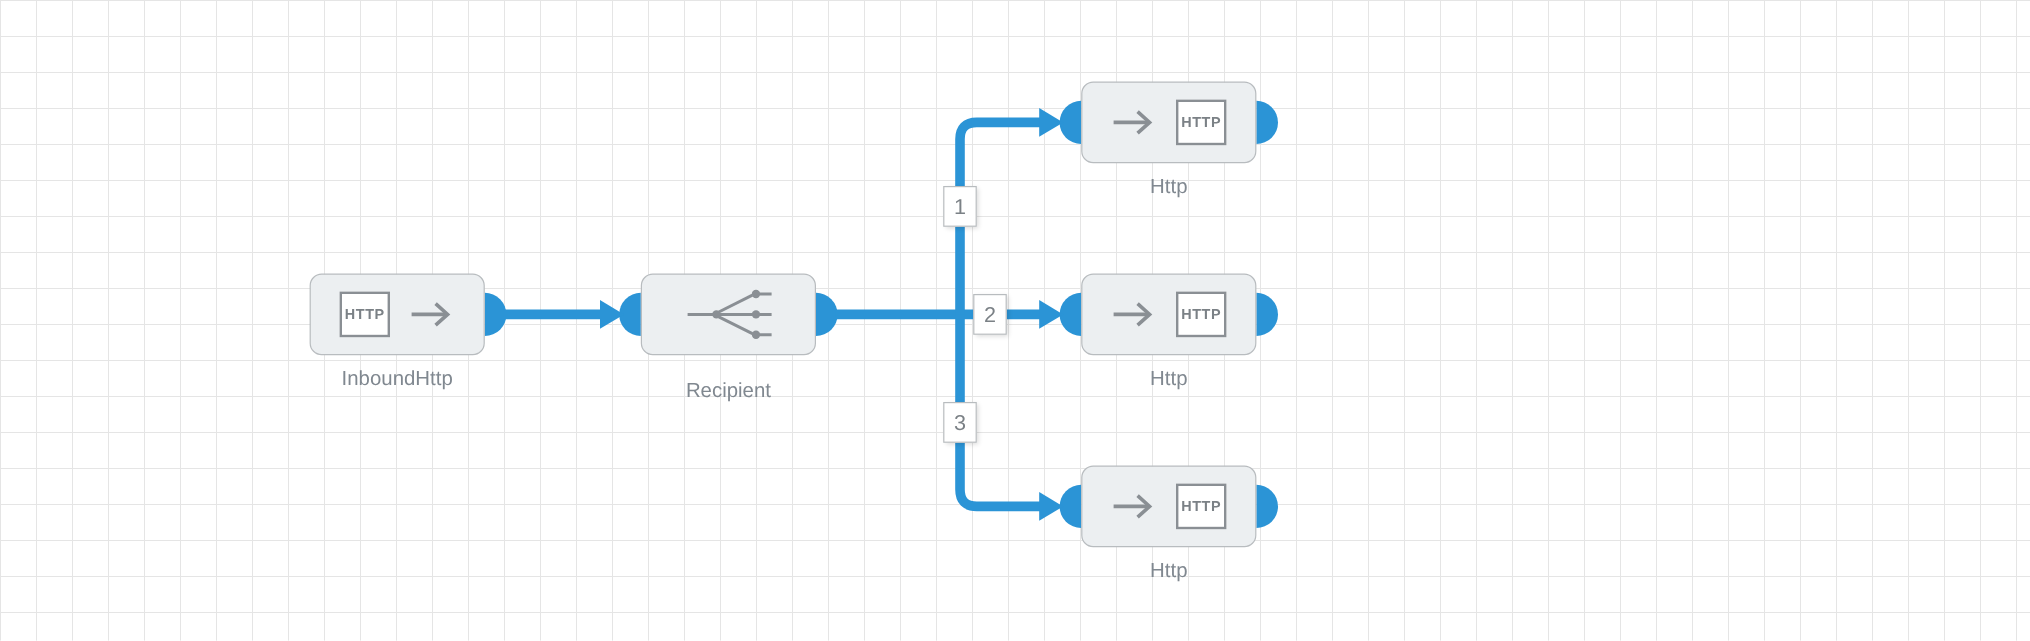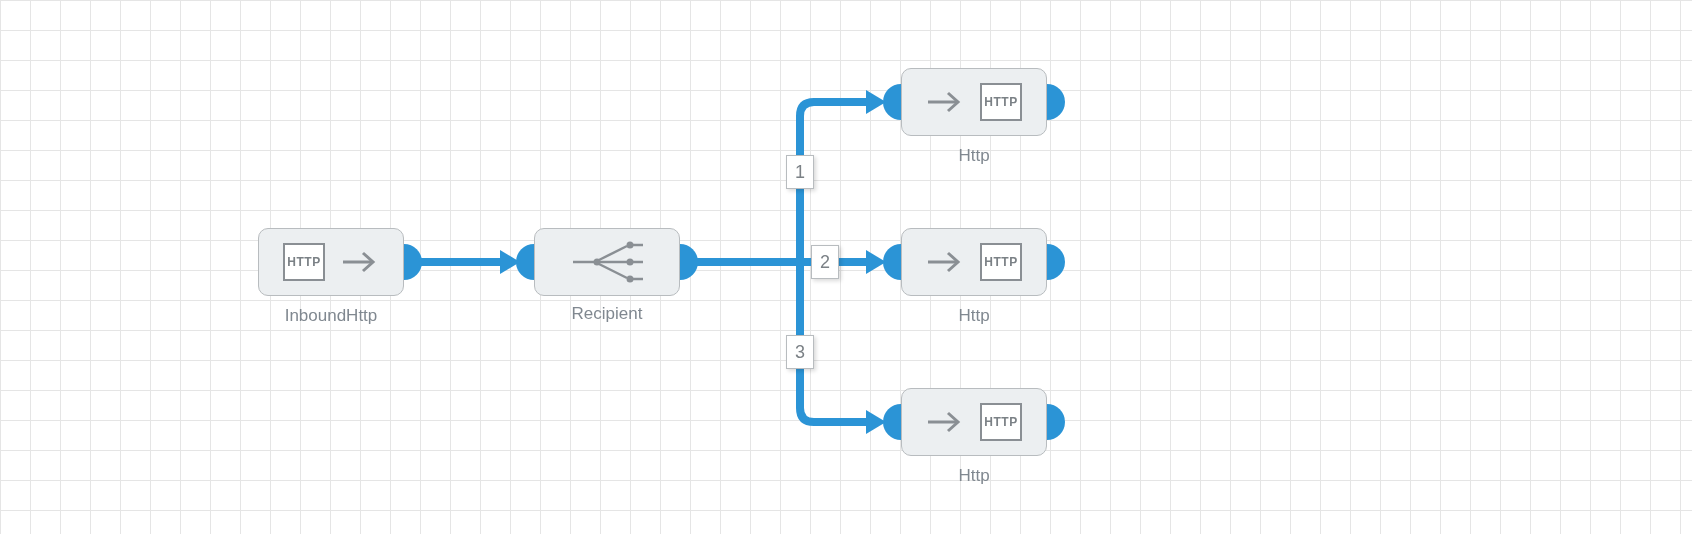--- a/index.html
+++ b/index.html
@@ -130,21 +130,21 @@
       <circle cx="63" cy="9" r="3.5" fill="#8a8f94"></circle>
       <line x1="66" y1="9" x2="76" y2="9" stroke="#8a8f94" stroke-width="2.5"></line>
       <line x1="33" y1="26" x2="60" y2="26" stroke="#8a8f94" stroke-width="2.5"></line>
       <circle cx="63" cy="26" r="3.5" fill="#8a8f94"></circle>
       <line x1="66" y1="26" x2="76" y2="26" stroke="#8a8f94" stroke-width="2.5"></line>
       <line x1="32" y1="28" x2="60" y2="42" stroke="#8a8f94" stroke-width="2.5"></line>
       <circle cx="63" cy="43" r="3.5" fill="#8a8f94"></circle>
       <line x1="66" y1="43" x2="76" y2="43" stroke="#8a8f94" stroke-width="2.5"></line>
     </svg>
   </div>
-  <div class="node-label" style="left:507px; top:292px;margin-top:12px;">Recipient</div>
+  <div class="node-label" style="left:507px; top:304px;margin-top:12px;">Recipient</div>
 
   <div class="node" style="left:901px; top:68px; width:146px; height:68px;">
     <div style="display:flex; align-items:center; gap:16px;">
       <svg width="38" height="24">
         <line x1="2" y1="12" x2="30" y2="12" stroke="#8a8f94" stroke-width="3"></line>
         <polyline points="22,3 32,12 22,21" fill="none" stroke="#8a8f94" stroke-width="3"></polyline>
       </svg>
       <div class="inner-box" style="width:42px; height:38px;">
         <span class="http-tag">HTTP</span>
       </div>

